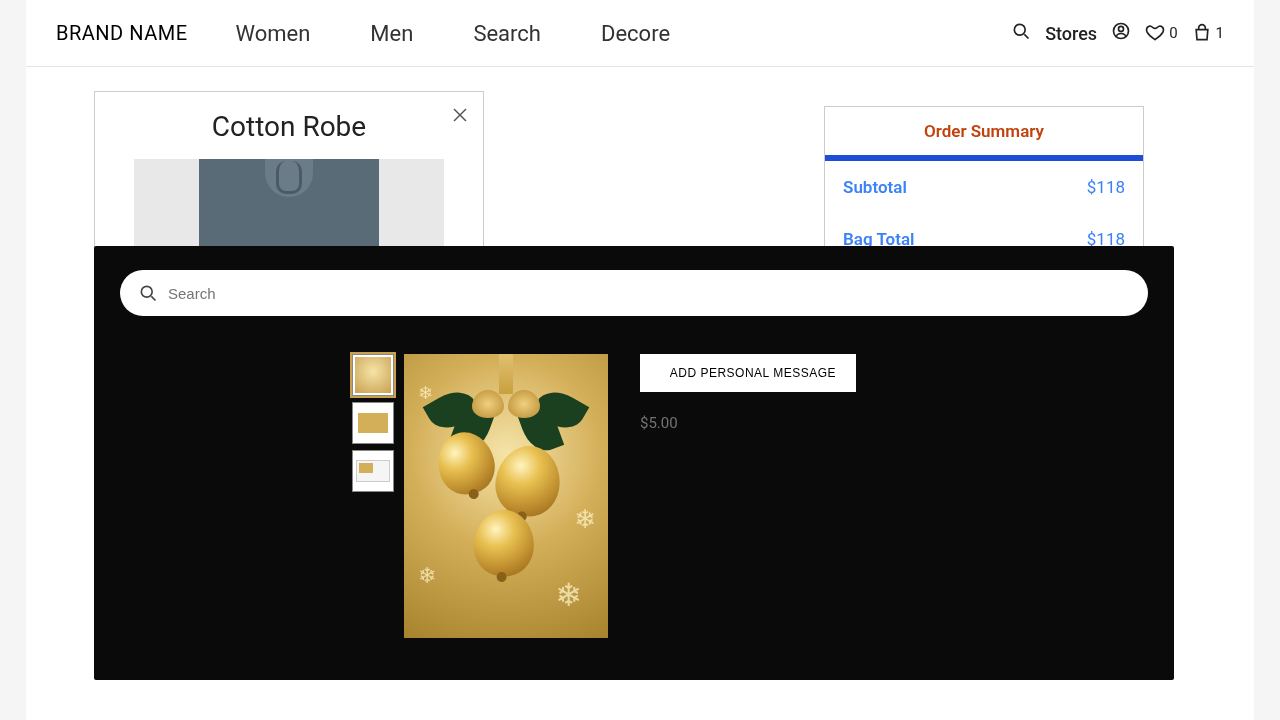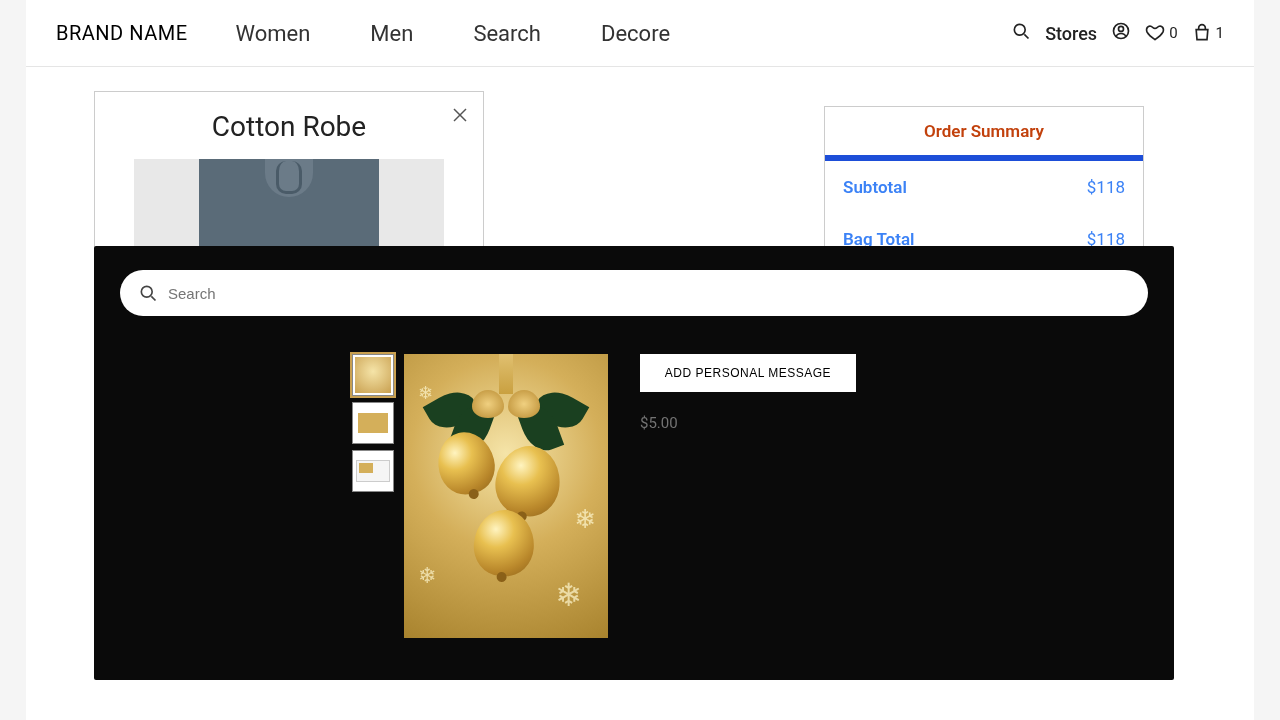--- a/index.html
+++ b/index.html
@@ -27,21 +27,21 @@
 .summary-row .value{font-weight:400}
 .modal{position:absolute;top:246px;left:68px;width:1080px;height:434px;background:#0a0a0a;padding:24px 26px;border-radius:2px}
 .search-bar{width:100%;height:46px;background:#fff;border-radius:23px;display:flex;align-items:center;padding:0 18px;gap:10px}
 .search-bar input{border:none;outline:none;font-size:15px;flex:1;color:#c2410c}
 .modal-body{display:flex;gap:10px;margin-top:38px;justify-content:center;padding-right:60px}
 .thumbs{display:flex;flex-direction:column;gap:6px}
 .thumb{width:42px;height:42px;background:#fff;border:1px solid #888;display:flex;align-items:center;justify-content:center;overflow:hidden;cursor:pointer}
 .thumb.active{outline:2px solid #c9a050}
 .main-image{width:204px;height:284px;background:radial-gradient(circle at 50% 35%,#f5e4a8 0%,#d4af5a 45%,#a8832e 100%);position:relative;overflow:hidden}
 .modal-right{margin-left:22px;display:flex;flex-direction:column;align-items:flex-start}
-.add-msg{background:#fff;color:#000;border:none;padding:12px 20px;font-size:12px;letter-spacing:.5px;cursor:pointer;width:216px;text-align:center}
+.add-msg{background:#fff;color:#000;border:none;padding:12px 20px;font-size:12px;letter-spacing:.5px;cursor:pointer;width:216px;text-align:right}
 .price{color:#737373;font-size:15px;margin-top:22px}
 .robe{width:180px;height:130px;background:#5a6b78;border-radius:8px 8px 0 0;position:relative}
 .robe::before{content:"";position:absolute;top:0;left:50%;transform:translateX(-50%);width:48px;height:48px;background:#6b7b88;border-radius:0 0 24px 24px}
 .robe::after{content:"";position:absolute;top:12px;left:50%;transform:translateX(-50%);width:20px;height:30px;border:3px solid #4a5b68;border-radius:10px;border-top:none}
 .bells-scene{position:absolute;inset:0}
 .ribbon{position:absolute;top:0;left:50%;transform:translateX(-50%);width:14px;height:40px;background:linear-gradient(#e0c070,#c9a040)}
 .holly{position:absolute;top:35px;left:50%;transform:translateX(-50%);width:140px;height:70px}
 .leaf{position:absolute;width:48px;height:34px;background:#1a4020;border-radius:0 60% 0 60%}
 .leaf.l1{left:-8px;top:4px;transform:rotate(-30deg)}
 .leaf.l2{right:-8px;top:4px;transform:rotate(30deg) scaleX(-1)}

